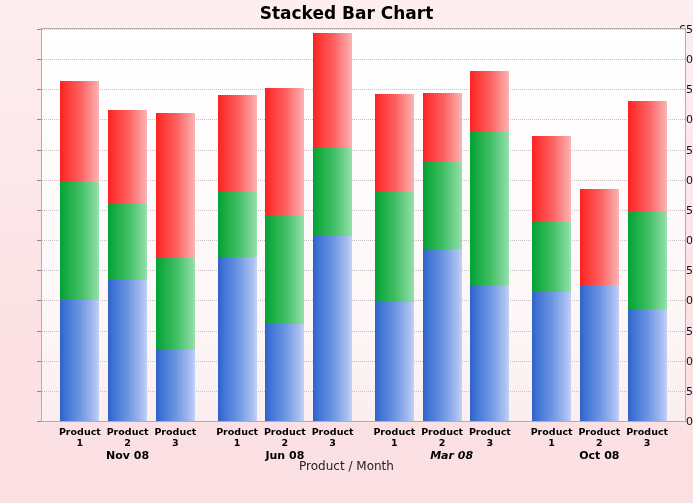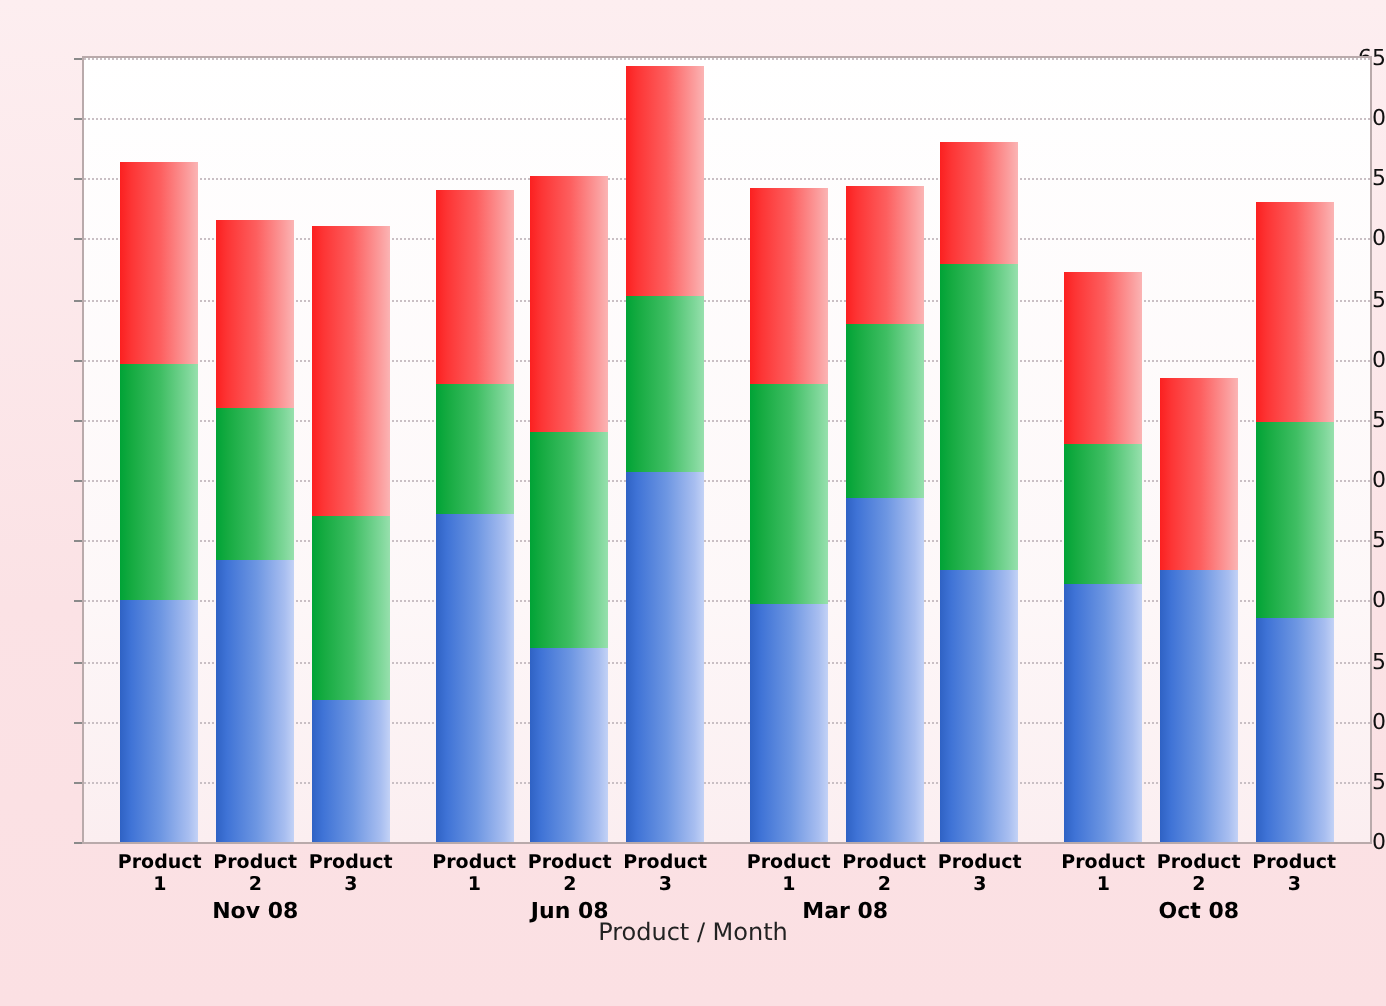--- a/index.html
+++ b/index.html
@@ -160,20 +160,21 @@
     font-size: 11.5px;
     color: #111;
     font-family: "DejaVu Sans", sans-serif;
   }
 </style>
 </head>
 <body>
 
 <div id="chart-root">
 
+  <div id="chart-title">Stacked Bar Chart</div>
 
   <div id="y-axis-title">Value</div>
 
   <div id="y-axis">
       <div class="ytick-label" style="top: 421px;">0</div>
       <div class="ytick-mark" style="top: 421px;"></div>
       <div class="ytick-label" style="top: 390.846px;">5</div>
       <div class="ytick-mark" style="top: 390.846px;"></div>
       <div class="ytick-label" style="top: 360.692px;">10</div>
       <div class="ytick-mark" style="top: 360.692px;"></div>
@@ -312,21 +313,21 @@
         <div>1</div>
       </div>
       <div class="xtick" style="left: 412.25px; width: 59.75px; top: 426px;">
         <div>Product</div>
         <div>2</div>
       </div>
       <div class="xtick" style="left: 460px; width: 59.75px; top: 426px;">
         <div>Product</div>
         <div>3</div>
       </div>
-      <div class="group-label" style="left: 351px; width: 143.25px; top: 449px;">Mar 08</div>
+      <div class="group-label" style="left: 380px; width: 143.25px; top: 449px; font-style: italic;">Mar 08</div>
       <div class="xtick" style="left: 521.75px; width: 59.75px; top: 426px;">
         <div>Product</div>
         <div>1</div>
       </div>
       <div class="xtick" style="left: 569.5px; width: 59.75px; top: 426px;">
         <div>Product</div>
         <div>2</div>
       </div>
       <div class="xtick" style="left: 617.25px; width: 59.75px; top: 426px;">
         <div>Product</div>

